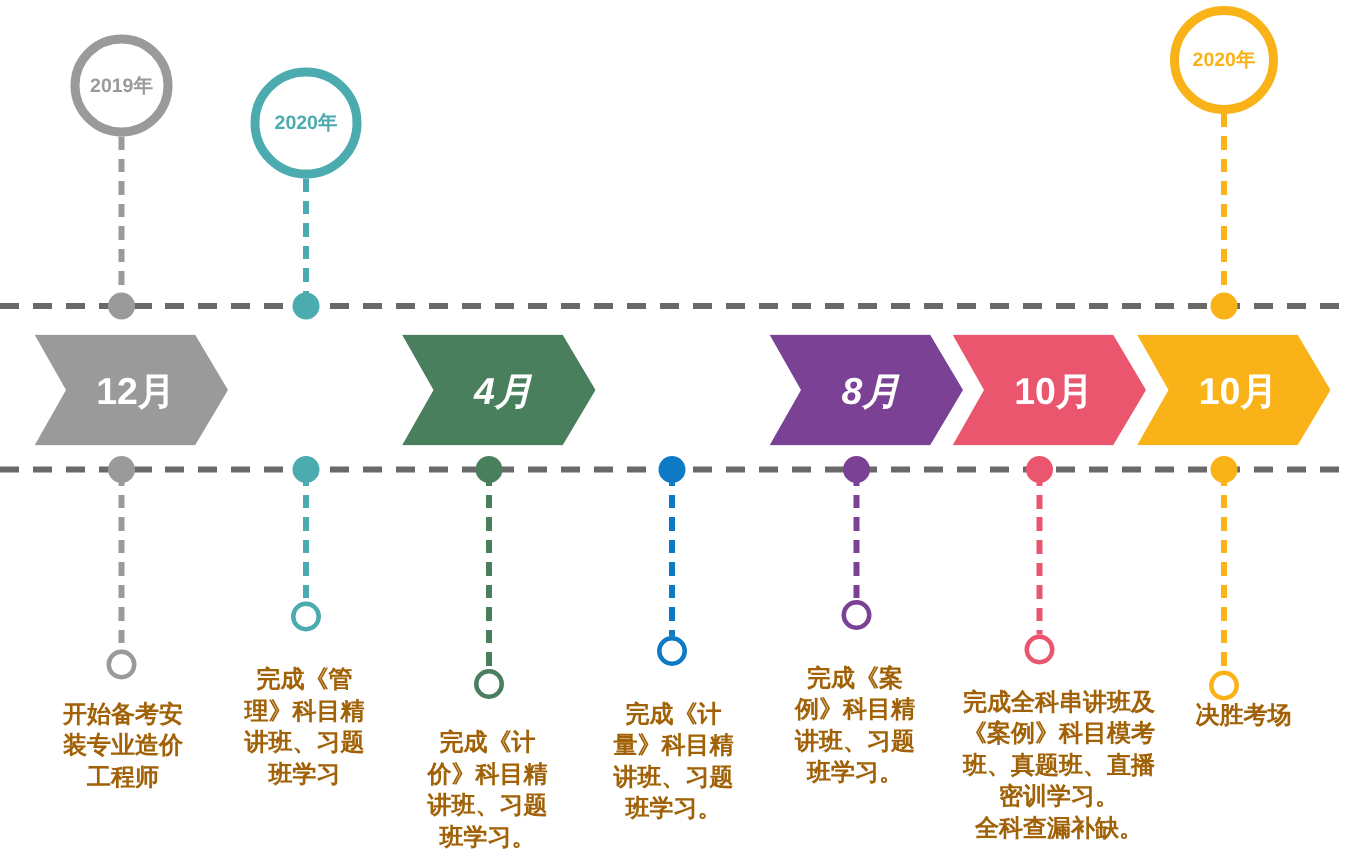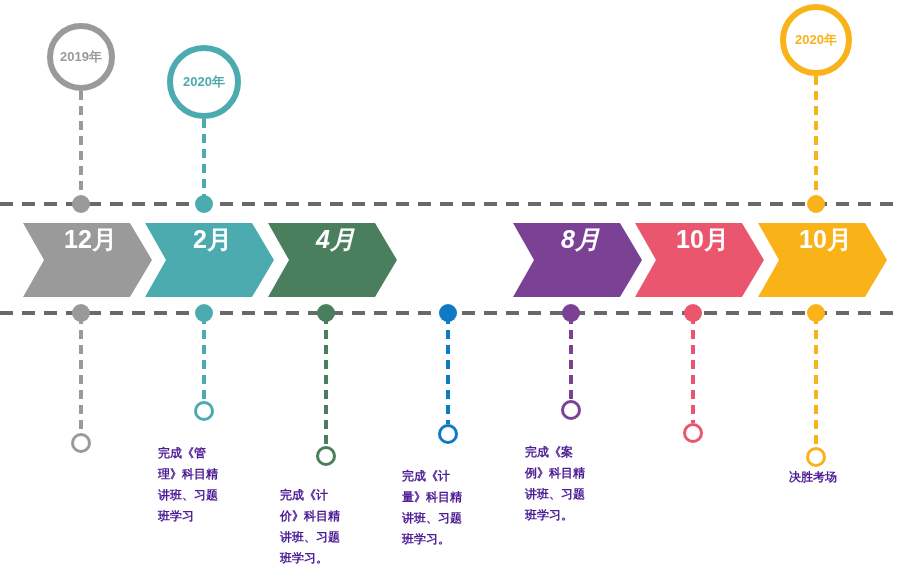--- a/index.html
+++ b/index.html
@@ -40,28 +40,28 @@
     display:flex;align-items:center;justify-content:center;
     background:#fff;box-sizing:border-box;
   }
   .year-badge .year-label{
     font-size:13px;font-weight:bold;letter-spacing:0;white-space:nowrap;
   }
   .chevron{
     position:absolute;top:223px;width:129px;height:74px;
     background:currentColor;
     clip-path:polygon(0 0,107px 0,100% 50%,107px 100%,0 100%,21px 50%);
-    display:flex;justify-content:center;
+    display:flex;align-items:center;justify-content:center;
   }
   .chevron .month-label{
     color:#fff;font-size:25px;font-weight:bold;padding-left:6px;
   }
   .desc{
-    position:absolute;font-size:12px;font-weight:bold;line-height:21px;
-    color:#4c1d95;white-space:pre-line;
+    position:absolute;font-size:16px;font-weight:bold;line-height:21px;
+    color:#a16207;white-space:pre-line;text-align:center;
   }
 </style>
 </head>
 <body>
 
 <div class="canvas">
 
   <div class="hline upper"></div>
   <div class="hline lower"></div>
 
@@ -79,39 +79,39 @@
 
   <div class="year-badge yellow" style="left:780px;top:4px;width:72px;height:72px;">
     <span class="year-label">2020年</span>
   </div>
   <div class="vline yellow" style="left:814px;top:76px;height:125px;"></div>
   <div class="node yellow" style="left:807px;top:195px;"></div>
 
   <div class="chevron gray" style="left:23px;">
     <span class="month-label">12月</span>
   </div>
-  <div class="chevron teal" style="left:145px;">
-    <span class="month-label">2月</span>
-  </div>
   <div class="chevron green" style="left:268px;font-style:italic;">
     <span class="month-label">4月</span>
   </div>
   <div class="chevron purple" style="left:513px;">
     <span class="month-label">8月</span>
   </div>
   <div class="chevron red" style="left:635px;">
     <span class="month-label">10月</span>
   </div>
   <div class="chevron yellow" style="left:758px;">
     <span class="month-label">10月</span>
   </div>
 
   <div class="node gray" style="left:72px;top:304px;"></div>
   <div class="vline gray" style="left:79px;top:315px;height:118px;"></div>
   <div class="ring gray" style="left:71px;top:433px;"></div>
+  <div class="desc" style="left:38px;top:466px;width:88px;">开始备考安
+装专业造价
+工程师</div>
 
   <div class="node teal" style="left:195px;top:304px;"></div>
   <div class="vline teal" style="left:202px;top:315px;height:86px;"></div>
   <div class="ring teal" style="left:194px;top:401px;"></div>
   <div class="desc" style="left:158px;top:443px;width:90px;">完成《管
 理》科目精
 讲班、习题
 班学习</div>
 
   <div class="node green" style="left:317px;top:304px;"></div>
@@ -134,19 +134,24 @@
   <div class="vline purple" style="left:569px;top:315px;height:85px;"></div>
   <div class="ring purple" style="left:561px;top:400px;"></div>
   <div class="desc" style="left:525px;top:442px;width:90px;">完成《案
 例》科目精
 讲班、习题
 班学习。</div>
 
   <div class="node red" style="left:684px;top:304px;"></div>
   <div class="vline red" style="left:691px;top:315px;height:108px;"></div>
   <div class="ring red" style="left:683px;top:423px;"></div>
+  <div class="desc" style="left:636px;top:458px;width:140px;">完成全科串讲班及
+《案例》科目模考
+班、真题班、直播
+密训学习。
+全科查漏补缺。</div>
 
   <div class="node yellow" style="left:807px;top:304px;"></div>
   <div class="vline yellow" style="left:814px;top:315px;height:132px;"></div>
   <div class="ring yellow" style="left:806px;top:447px;"></div>
   <div class="desc" style="left:789px;top:467px;width:80px;">决胜考场</div>
 
 </div>
 
 </body></html>

